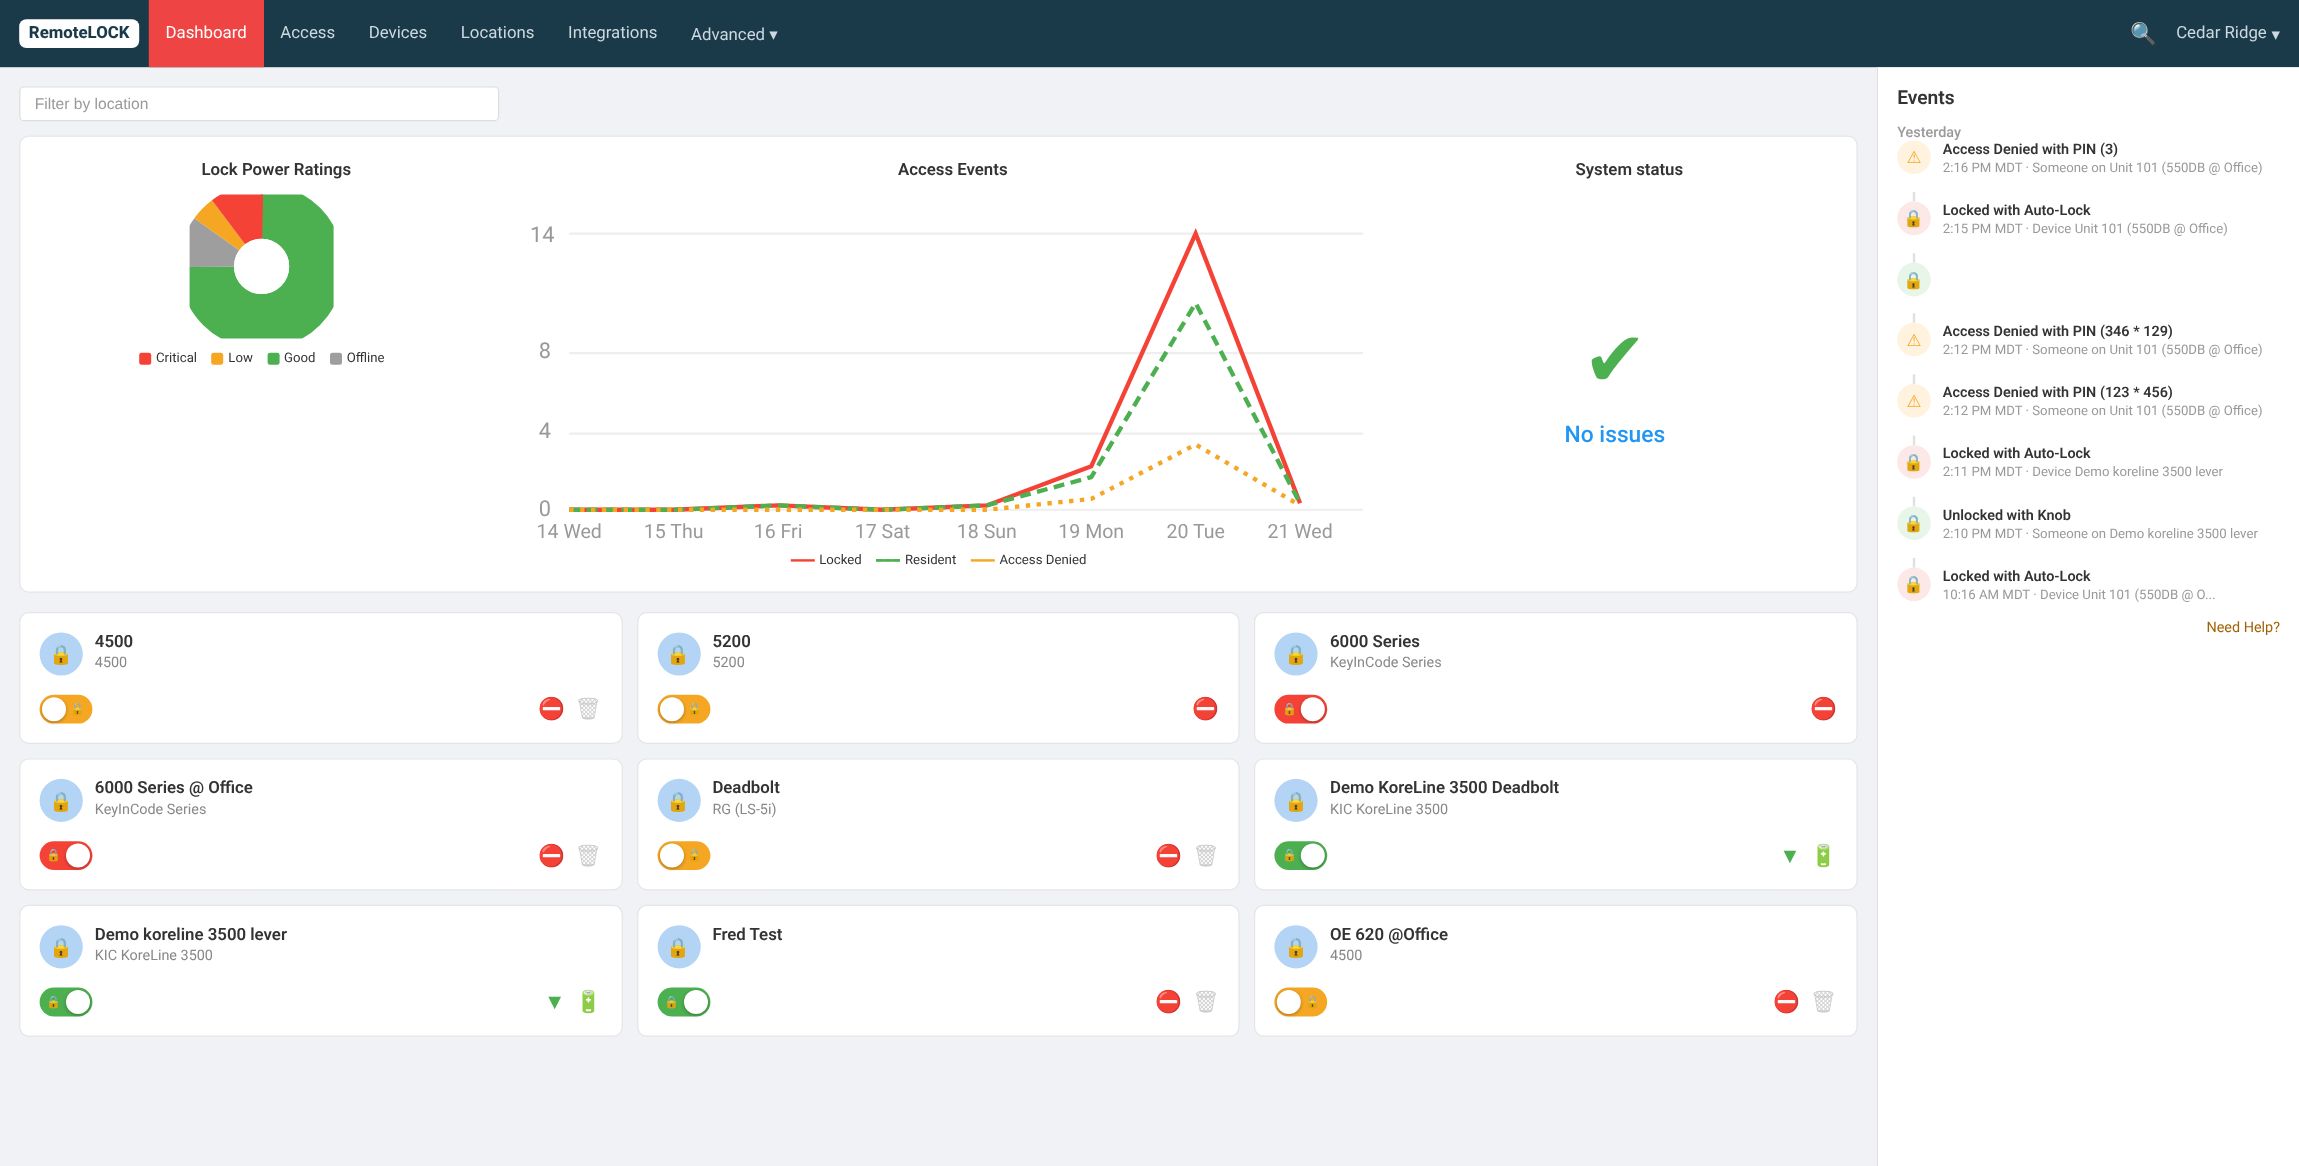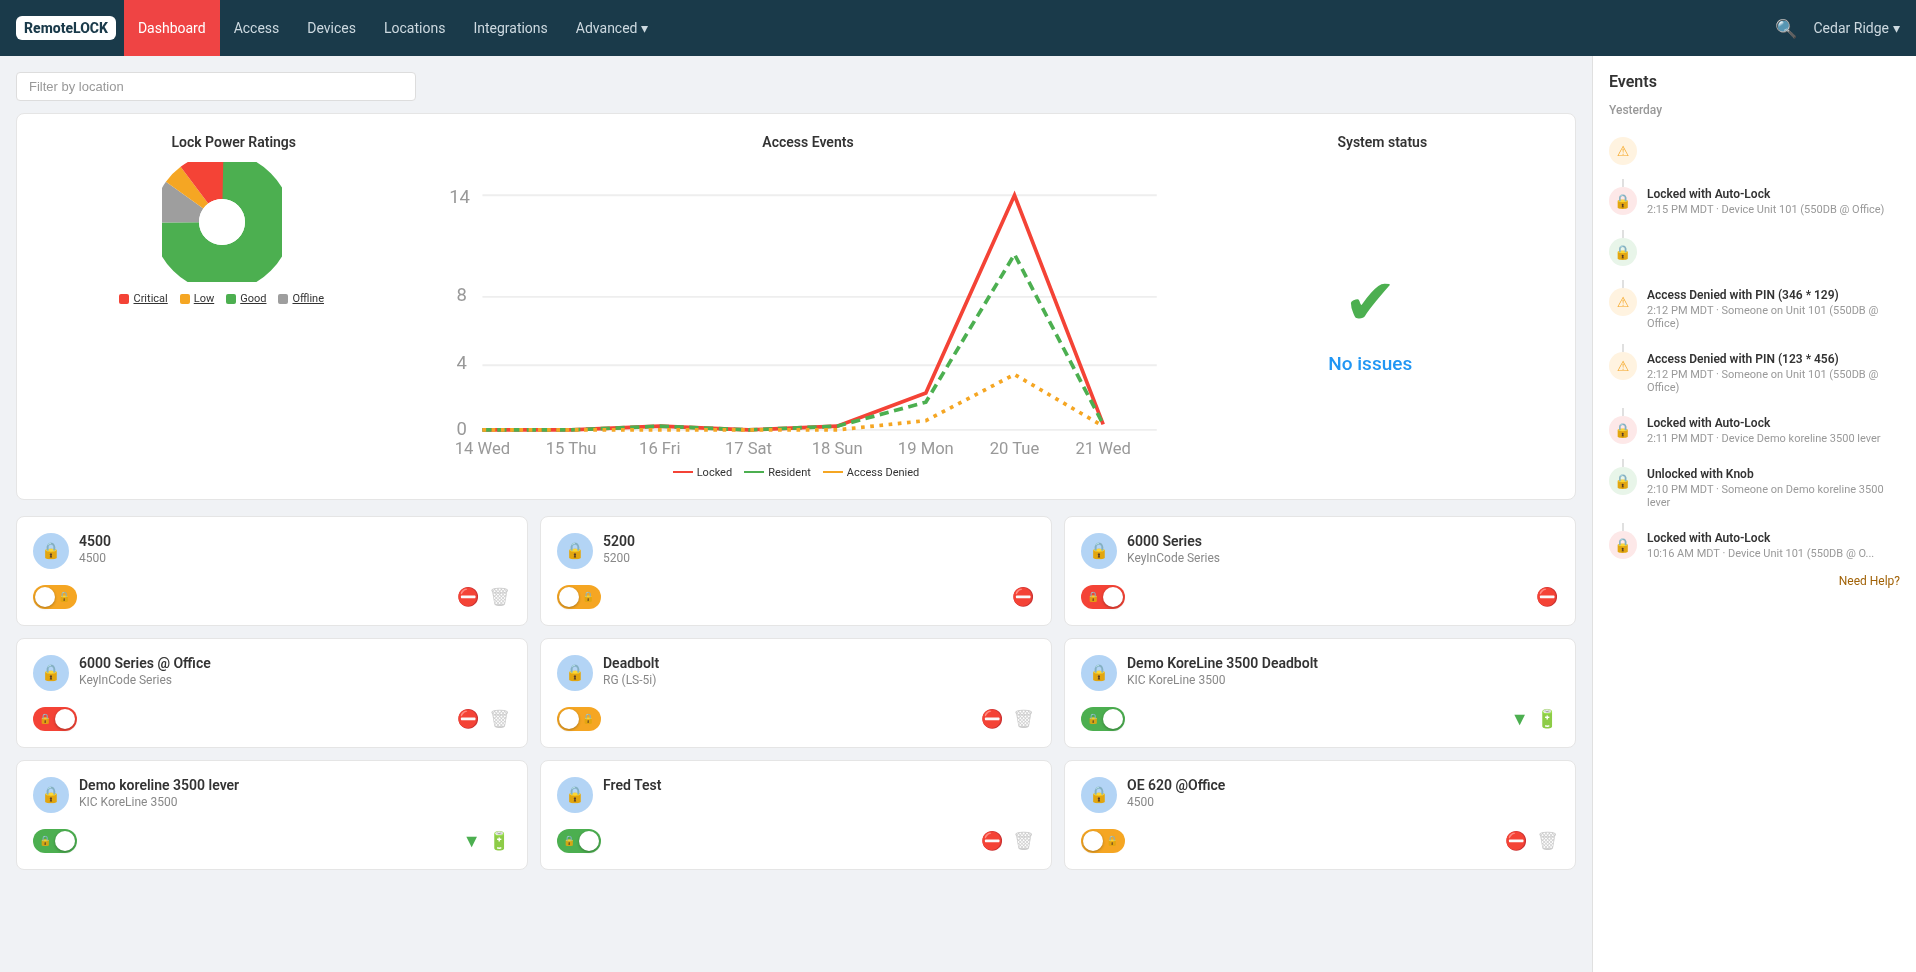--- a/index.html
+++ b/index.html
@@ -64,21 +64,21 @@
       display: flex;
       height: calc(100vh - 56px);
       overflow: hidden;
     }
     .content-area {
       flex: 1;
       overflow-y: auto;
       padding: 16px;
     }
     .right-panel {
-      width: 324px;
+      width: 352px;
       background: #fff;
       border-left: 1px solid #e0e0e0;
       overflow-y: auto;
       padding: 16px;
       flex-shrink: 0;
     }
 
     
     .filter-bar {
       margin-bottom: 12px;
@@ -121,21 +121,20 @@
     }
 
     
     .pie-container { width: 120px; height: 120px; position: relative; margin-bottom: 10px; }
     .pie-legend {
       display: flex;
       flex-wrap: wrap;
       gap: 3px 12px;
       justify-content: center;
       font-size: 11px;
-      text-decoration: underline;
     }
     .legend-item { display: flex; align-items: center; gap: 4px; }
     .legend-dot { width: 10px; height: 10px; border-radius: 2px; }
     .chart-legend {
       display: flex;
       gap: 12px;
       justify-content: center;
       font-size: 11px;
       margin-top: 8px;
     }
@@ -232,21 +231,21 @@
     .icon-btn {
       color: #ccc;
       font-size: 18px;
       cursor: pointer;
     }
     .icon-btn.red { color: #f44336; }
     .icon-btn.green { color: #4caf50; }
 
     
     .events-title { font-size: 16px; font-weight: 600; margin-bottom: 12px; color: #333; }
-    .events-section-label { font-size: 12px; color: #999; margin-bottom: 20px; font-weight: 500; }
+    .events-section-label { font-size: 12px; color: #999; margin-bottom: 0; font-weight: 500; }
     .event-item {
       display: flex;
       gap: 10px;
       margin-bottom: 14px;
       align-items: flex-start;
     }
     .event-badge {
       width: 28px;
       height: 28px;
       border-radius: 50%;
@@ -582,20 +581,24 @@
 
     </div>
   </div>
 
   <div class="right-panel">
     <div class="events-title">Events</div>
     <div class="events-section-label">Yesterday</div>
 
     <div class="event-item">
       <div class="event-badge orange">⚠</div>
+      <div class="event-content">
+        <div class="event-title">Access Denied with PIN (3)</div>
+        <div class="event-meta">2:16 PM MDT · Someone on Unit 101 (550DB @ Office)</div>
+      </div>
     </div>
     <div class="divider-line"></div>
 
     <div class="event-item">
       <div class="event-badge red">🔒</div>
       <div class="event-content">
         <div class="event-title">Locked with Auto-Lock</div>
         <div class="event-meta">2:15 PM MDT · Device Unit 101 (550DB @ Office)</div>
       </div>
     </div>

